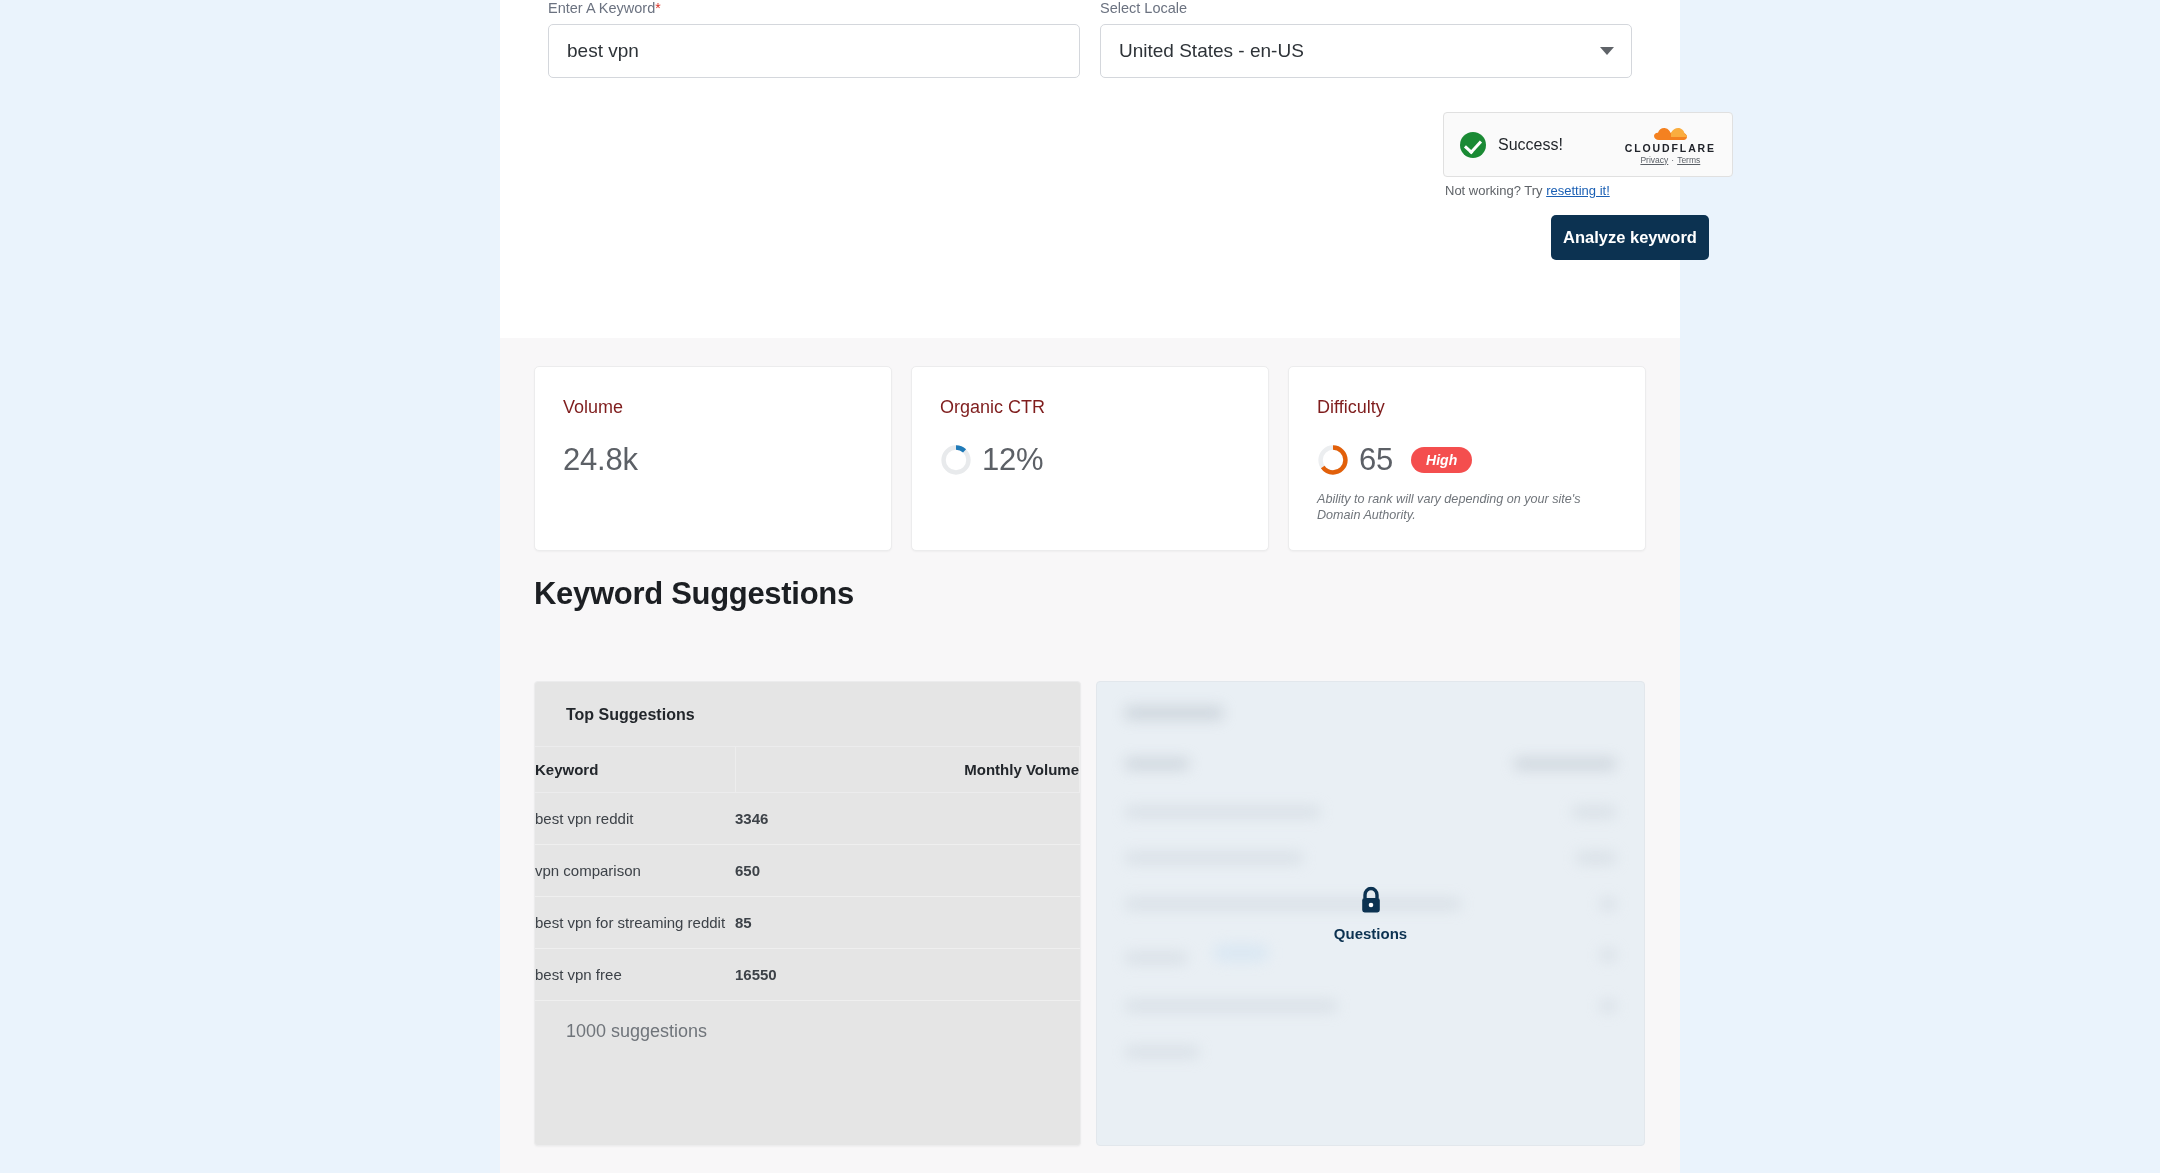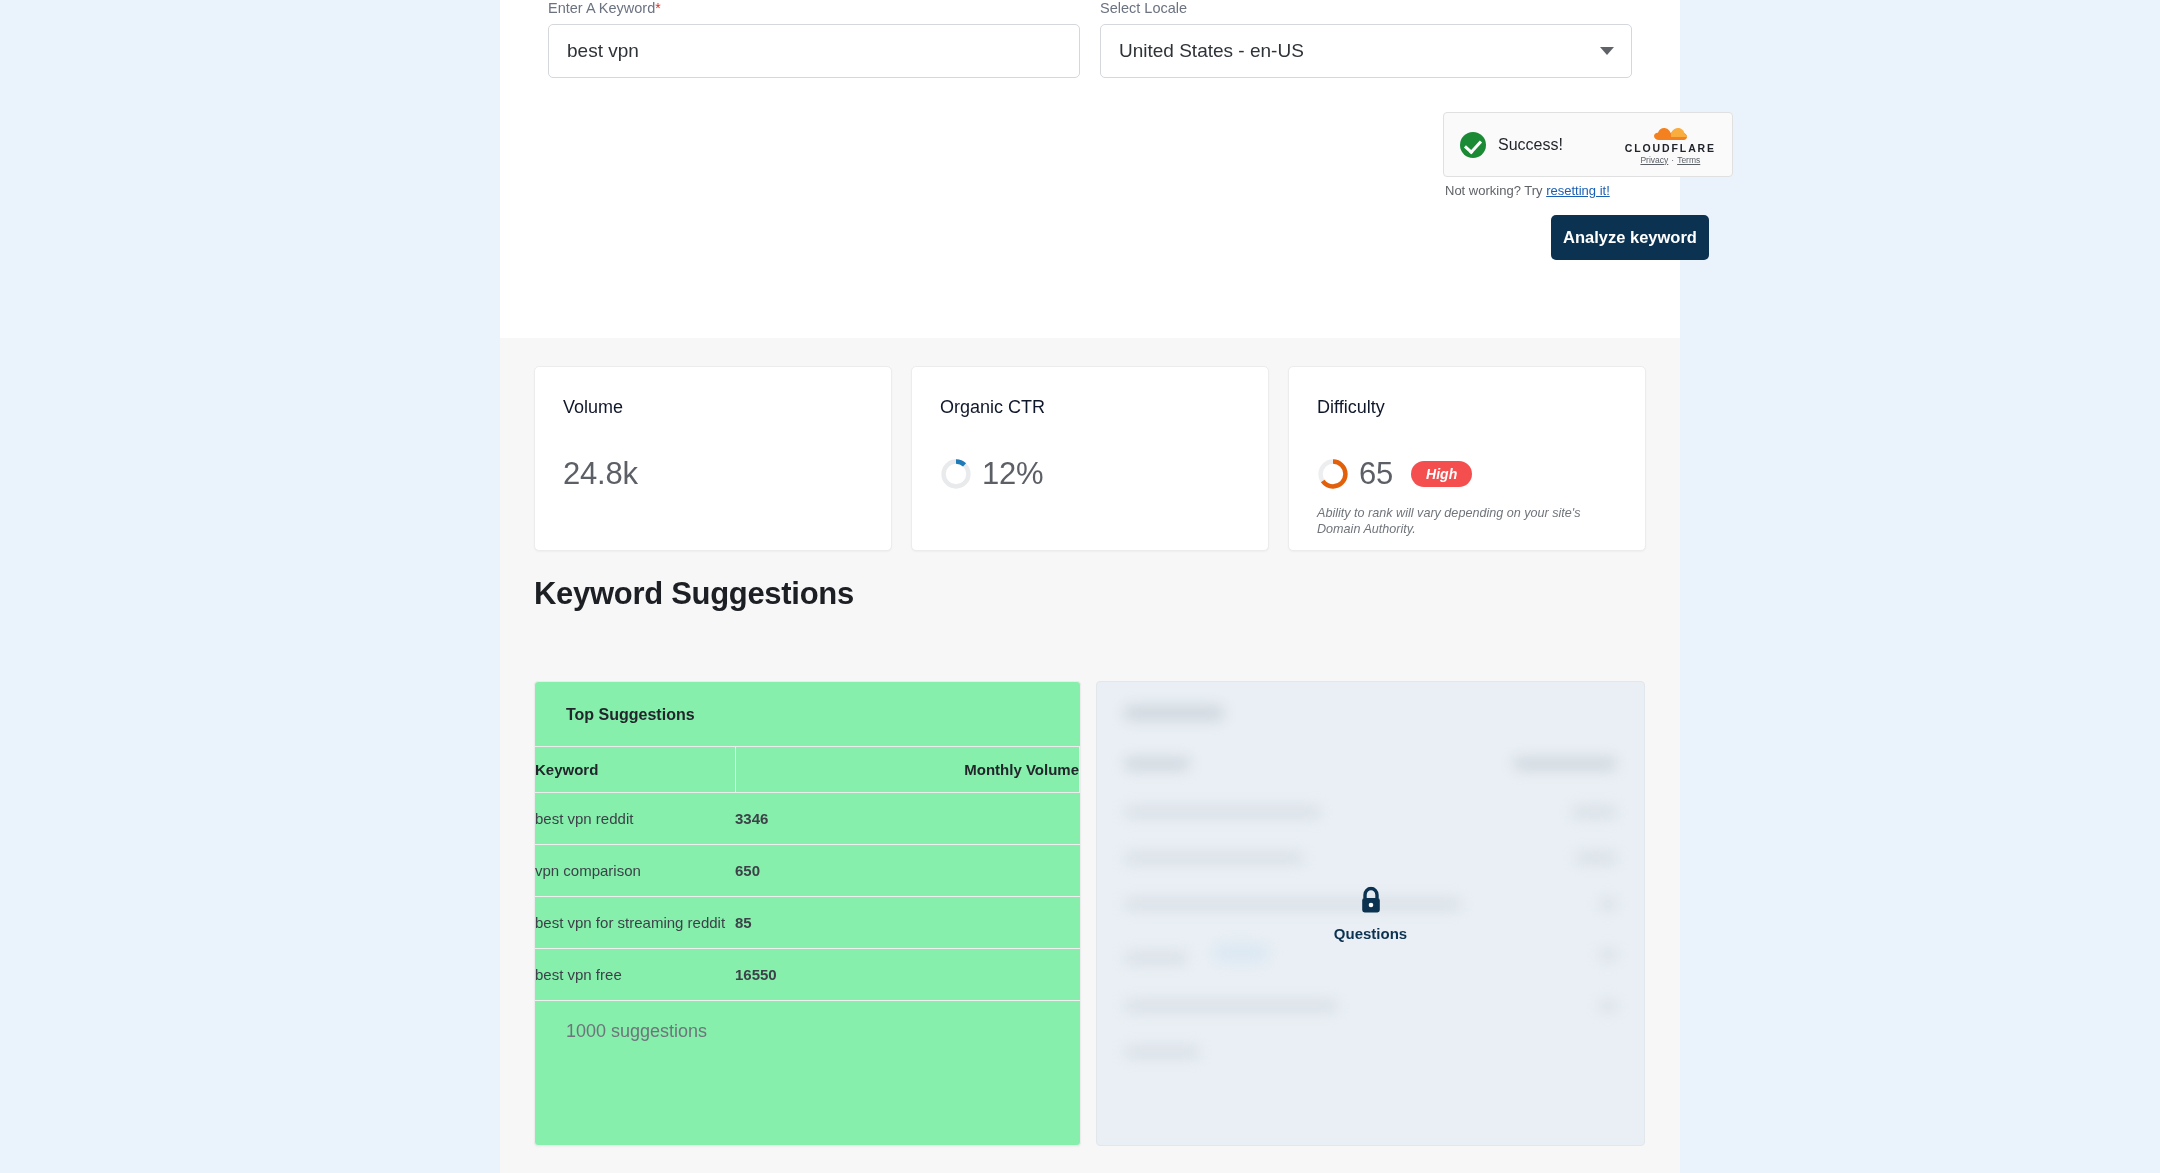--- a/index.html
+++ b/index.html
@@ -186,23 +186,23 @@
     width: 358px;
     height: 185px;
     background: #ffffff;
     border: 1px solid #ececed;
     border-radius: 5px;
     padding: 30px 28px 0 28px;
     box-shadow: 0 1px 2px rgba(0,0,0,0.04);
   }
   .card-title {
     font-size: 18px;
-    color: #0f172a;
+    color: #7f1d1d;
     font-weight: 400;
-    margin-bottom: 38px;
+    margin-bottom: 24px;
   }
   .card-body { display: flex; align-items: center; gap: 10px; }
   .big-value {
     font-size: 31px;
     color: #5c6066;
     font-weight: 400;
     letter-spacing: -0.2px;
   }
   .donut { flex-shrink: 0; }
   .badge {
@@ -241,21 +241,21 @@
     position: absolute;
     left: 34px;
     top: 343px;
     display: flex;
     gap: 15px;
   }
 
   .panel-left {
     width: 547px;
     min-height: 465px;
-    background: #86efac;
+    background: #e5e5e5;
     border: 1px solid #ececed;
     border-radius: 4px;
     box-shadow: 0 1px 2px rgba(0,0,0,0.04);
     padding-bottom: 10px;
   }
   .panel-sub {
     font-size: 16px;
     font-weight: bold;
     color: #22262b;
     padding: 24px 31px 22px 31px;

